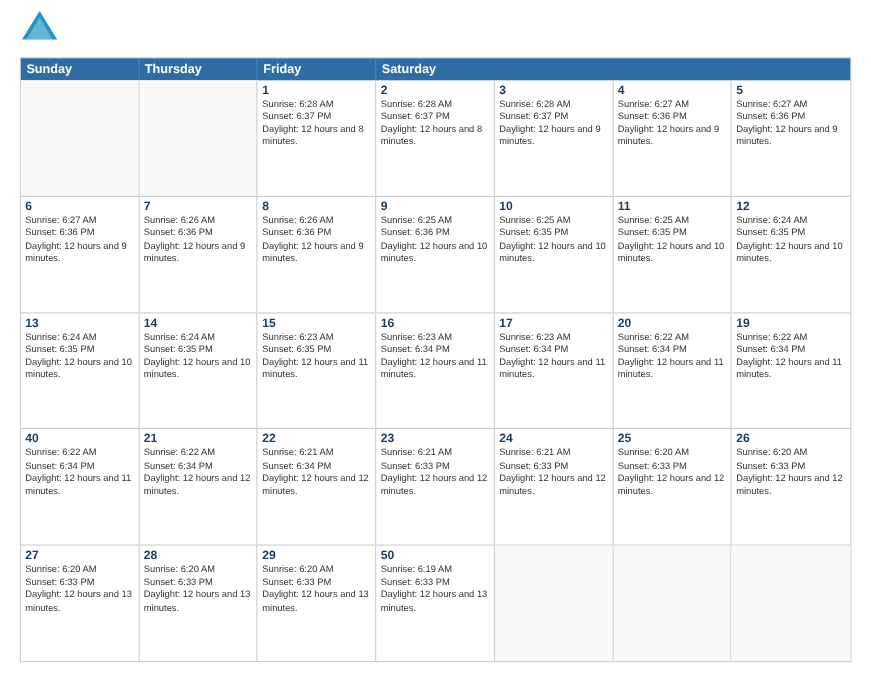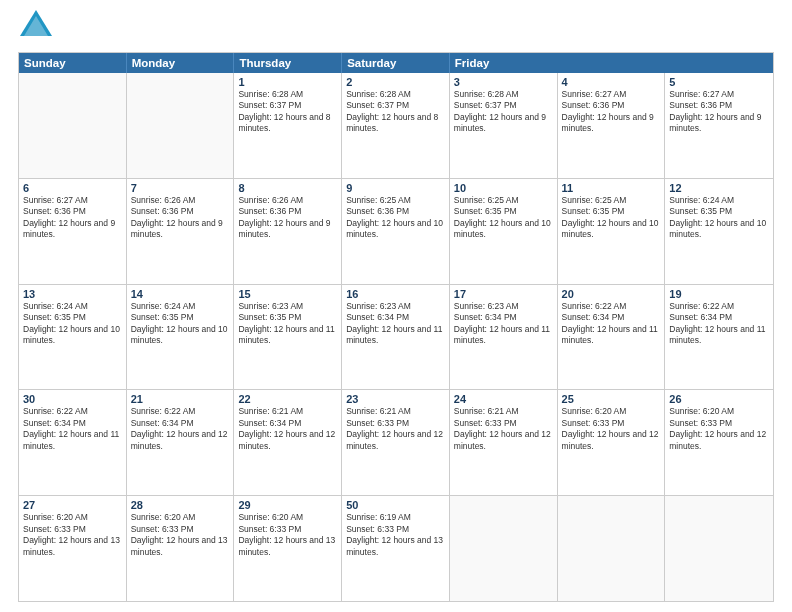--- a/index.html
+++ b/index.html
@@ -130,24 +130,23 @@
     </div>
     <div class="title-block">
       <div class="month-title"></div>
       <div class="location-title"></div>
     </div>
   </div>
 
   <div class="calendar">
     <div class="cal-header">
     <div class="cal-header-cell">Sunday</div>
-        <div class="cal-header-cell">Monday</div>
         <div class="cal-header-cell">Thursday</div>
+        <div class="cal-header-cell">Friday</div>
         <div class="cal-header-cell">Saturday</div>
-        <div class="cal-header-cell">Friday</div>
       </div>
     <div class="cal-body">
     <div class="cal-row">
           <div class="cal-cell empty"></div>
           <div class="cal-cell empty"></div>
           <div class="cal-cell">
             <div class="day-num">1</div>
             <div class="cell-info" style="white-space: pre-line;">Sunrise: 6:28 AM
 Sunset: 6:37 PM
 Daylight: 12 hours and 8 minutes.</div>
@@ -260,21 +259,21 @@
           </div>
           <div class="cal-cell">
             <div class="day-num">19</div>
             <div class="cell-info" style="white-space: pre-line;">Sunrise: 6:22 AM
 Sunset: 6:34 PM
 Daylight: 12 hours and 11 minutes.</div>
           </div>
         </div>
         <div class="cal-row">
           <div class="cal-cell">
-            <div class="day-num">30</div>
+            <div class="day-num">40</div>
             <div class="cell-info" style="white-space: pre-line;">Sunrise: 6:22 AM
 Sunset: 6:34 PM
 Daylight: 12 hours and 11 minutes.</div>
           </div>
           <div class="cal-cell">
             <div class="day-num">21</div>
             <div class="cell-info" style="white-space: pre-line;">Sunrise: 6:22 AM
 Sunset: 6:34 PM
 Daylight: 12 hours and 12 minutes.</div>
           </div>

